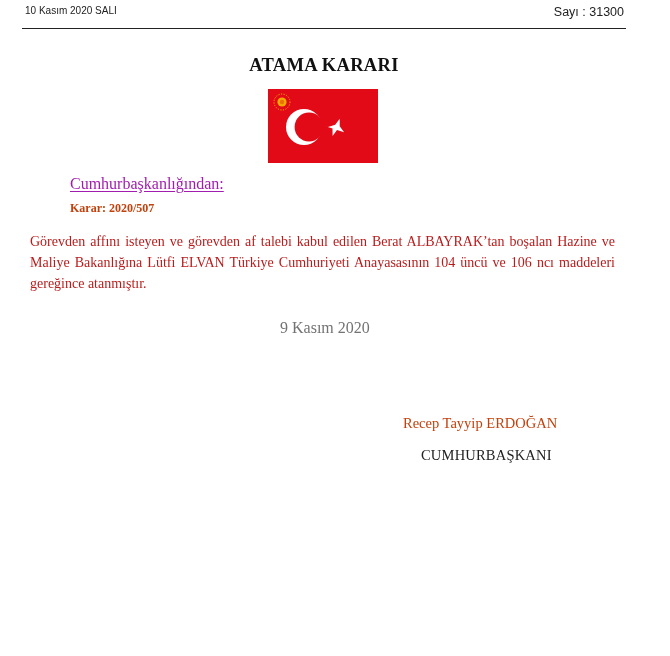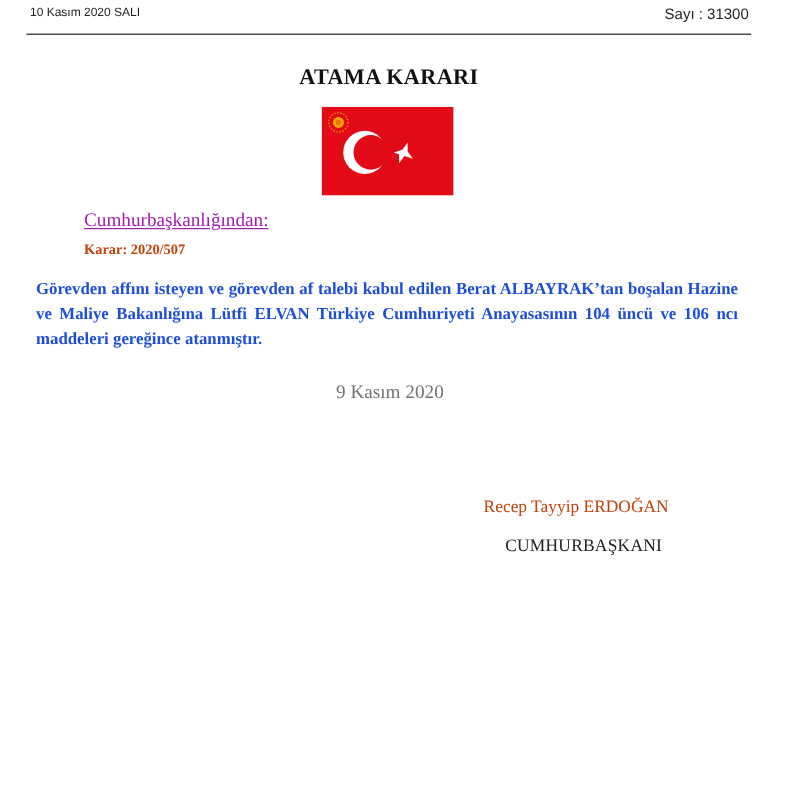--- a/index.html
+++ b/index.html
@@ -87,22 +87,21 @@
       color: #c2410c;
     }
     .body-text {
       position: absolute;
       left: 30px;
       top: 231px;
       width: 585px;
       font-size: 14px;
       line-height: 21px;
       text-align: justify;
-      color: #1d4ed8;
-      font-weight: bold;
+      color: #b91c1c;
     }
     .decision-date {
       position: absolute;
       left: 280px;
       top: 319px;
       font-size: 16px;
       color: #737373;
     }
     .sign-name {
       position: absolute;

